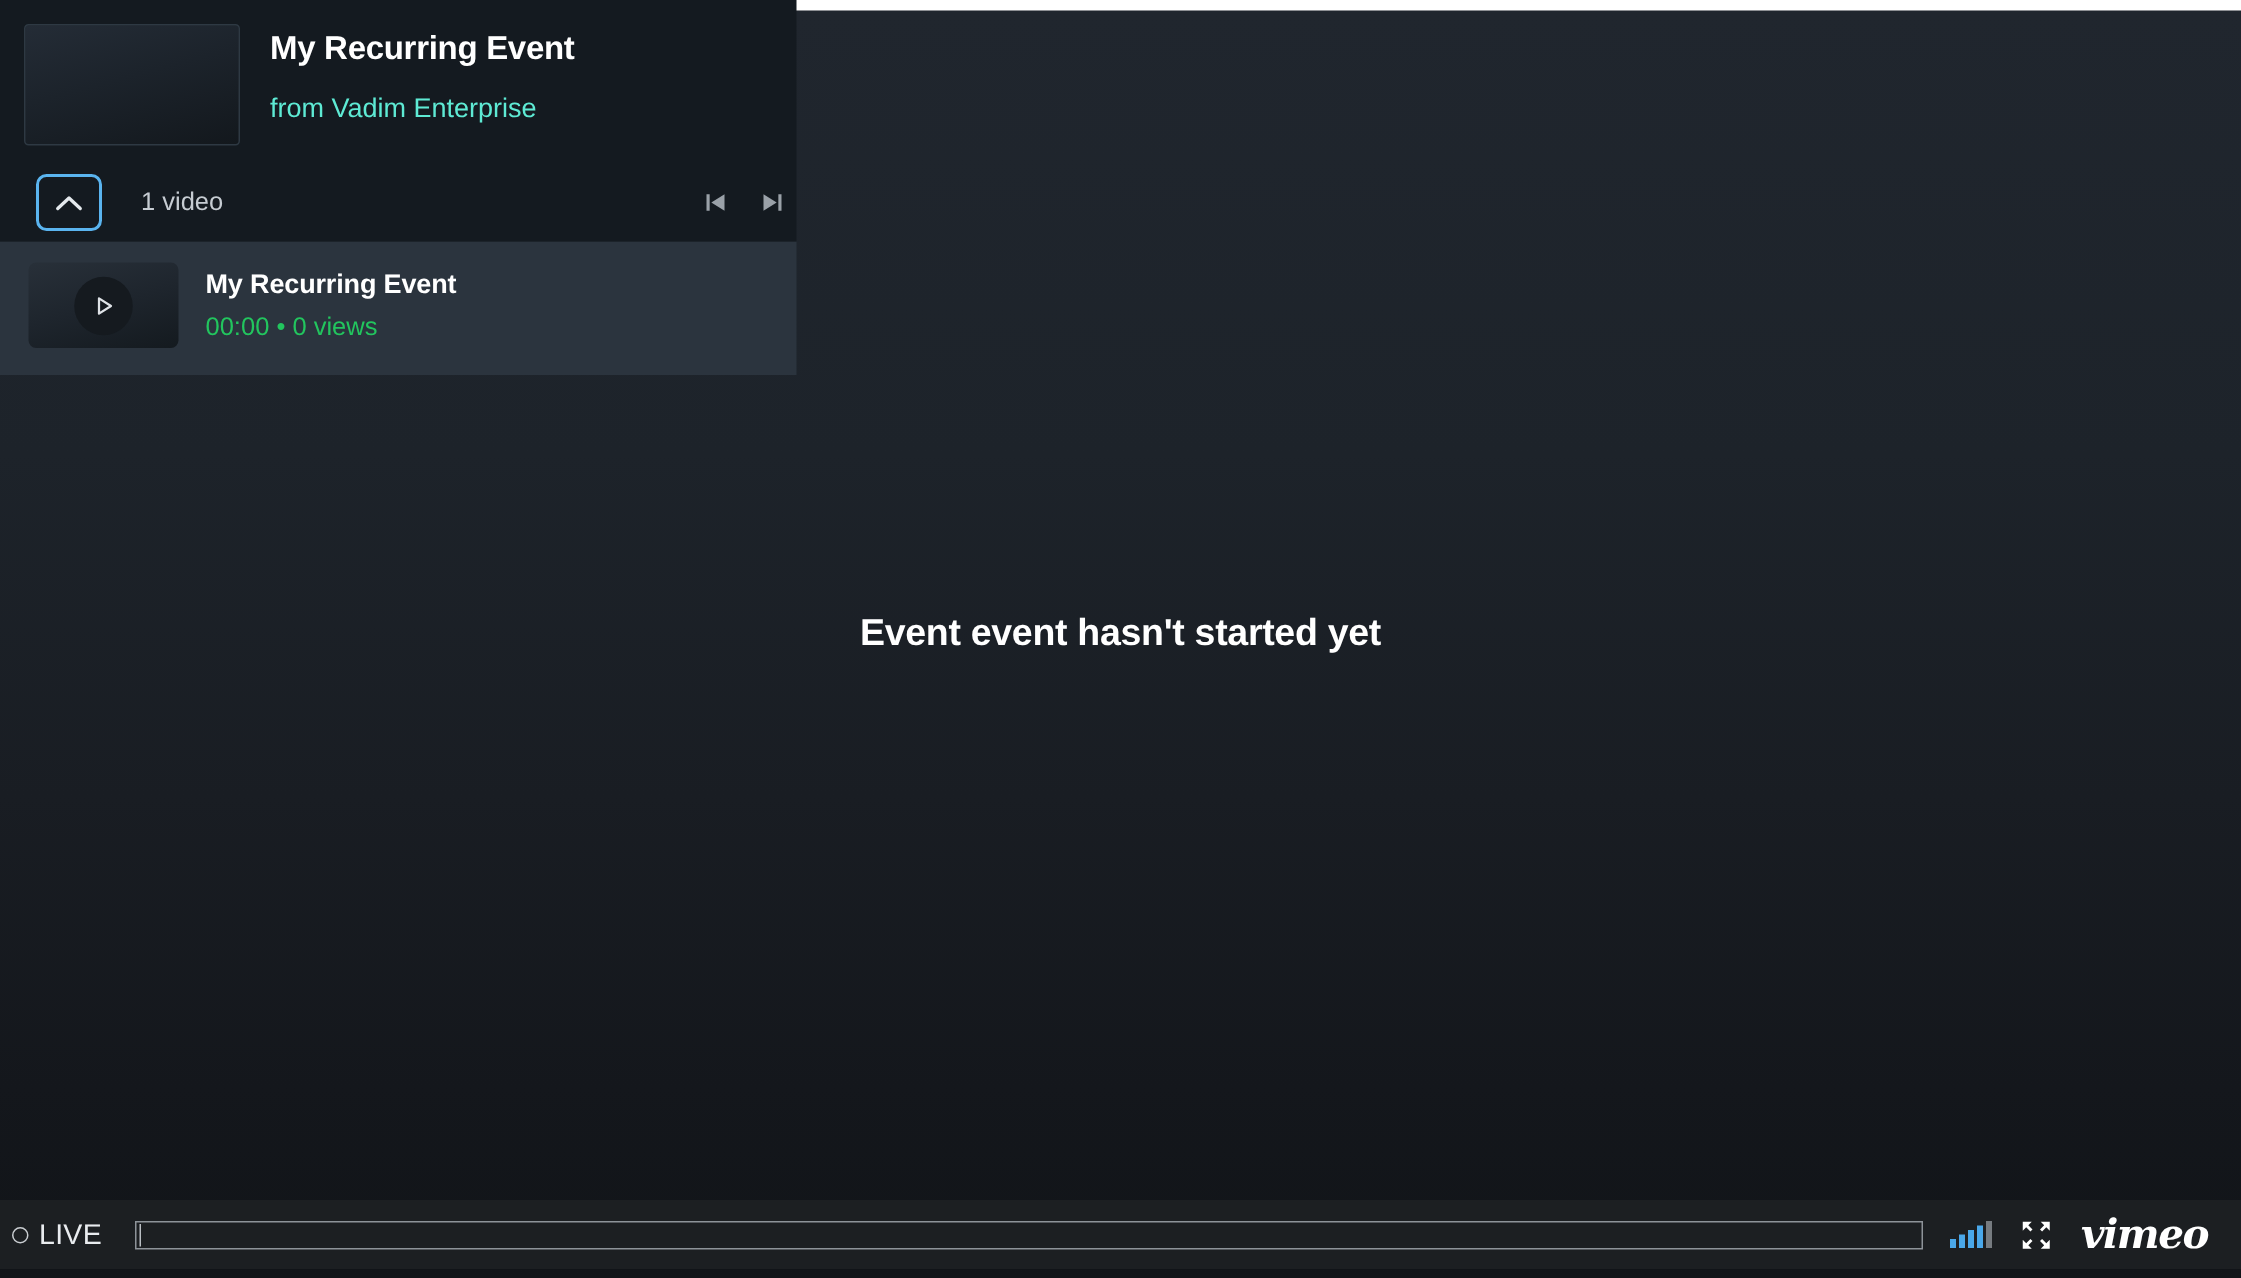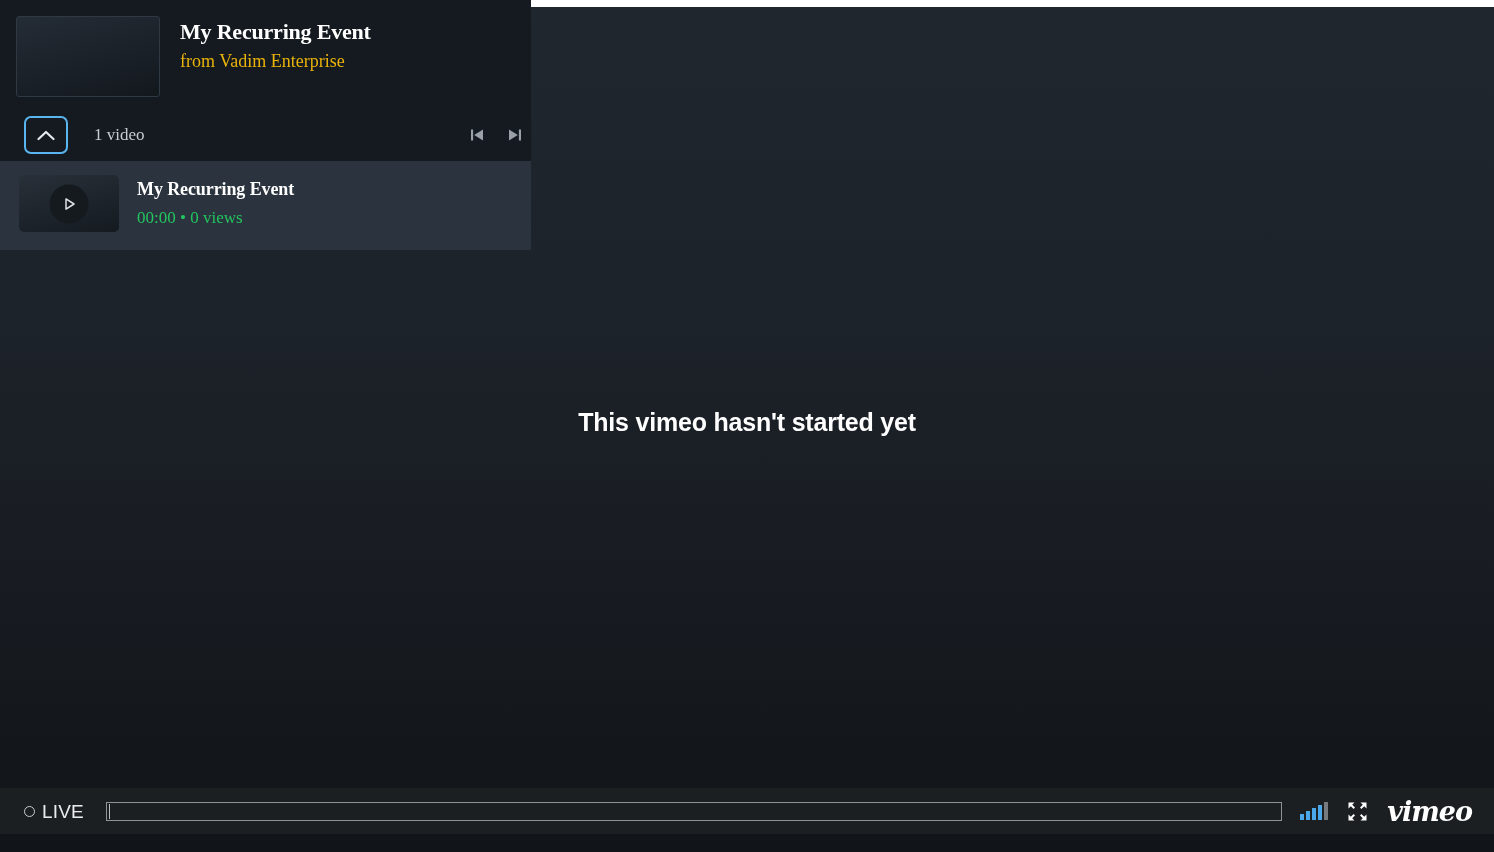--- a/index.html
+++ b/index.html
@@ -63,21 +63,21 @@
     padding-bottom: 14px;
     user-select: none;
   }
 
   
   .playlist {
     position: absolute;
     top: 0; left: 0;
     width: 531px;
     z-index: 5;
-    font-family: Liberation Serif, serif;
+    font-family: Liberation Sans, sans-serif;
   }
 
   .playlist-header {
     position: relative;
     background: #141a20;
     padding: 16px 16px 0 16px;
     height: 161px;
   }
 
   .playlist-header-top {
@@ -100,25 +100,25 @@
   .header-title {
     color: #ffffff;
     font-size: 22px;
     font-weight: bold;
     line-height: 1.12;
     letter-spacing: -0.2px;
     white-space: nowrap;
   }
 
   .header-subtitle {
-    color: #eab308;
+    color: #5eead4;
     font-size: 18px;
     font-weight: normal;
     line-height: 1.3;
-    margin-top: 5px;
+    margin-top: 16px;
     white-space: nowrap;
   }
 
   
   .playlist-controls {
     position: absolute;
     left: 0;
     bottom: 0;
     width: 100%;
     height: 52px;
@@ -217,27 +217,27 @@
     font-size: 17px;
     line-height: 1.2;
     margin-top: 7px;
     white-space: nowrap;
   }
 
   
   .control-bar {
     position: absolute;
     left: 0;
-    bottom: 18px;
+    bottom: 6px;
     width: 1494px;
     height: 46px;
     background: #1c1f22;
     display: flex;
     align-items: center;
-    padding: 0 22px 0 24px;
+    padding: 0 22px 0 8px;
     z-index: 6;
   }
 
   .live-indicator {
     display: flex;
     align-items: center;
     gap: 7px;
     flex: 0 0 auto;
     cursor: pointer;
   }
@@ -315,21 +315,21 @@
     cursor: pointer;
     user-select: none;
   }
 </style>
 </head>
 <body>
 
 <div class="player">
 
   <div class="stage">
-    <div class="stage-message">This vimeo hasn't started yet</div>
+    <div class="stage-message">Event event hasn't started yet</div>
   </div>
 
   <div class="top-strip"></div>
 
   <div class="playlist">
 
     <div class="playlist-header">
 
       <div class="playlist-header-top">
         <div class="header-thumb"></div>

